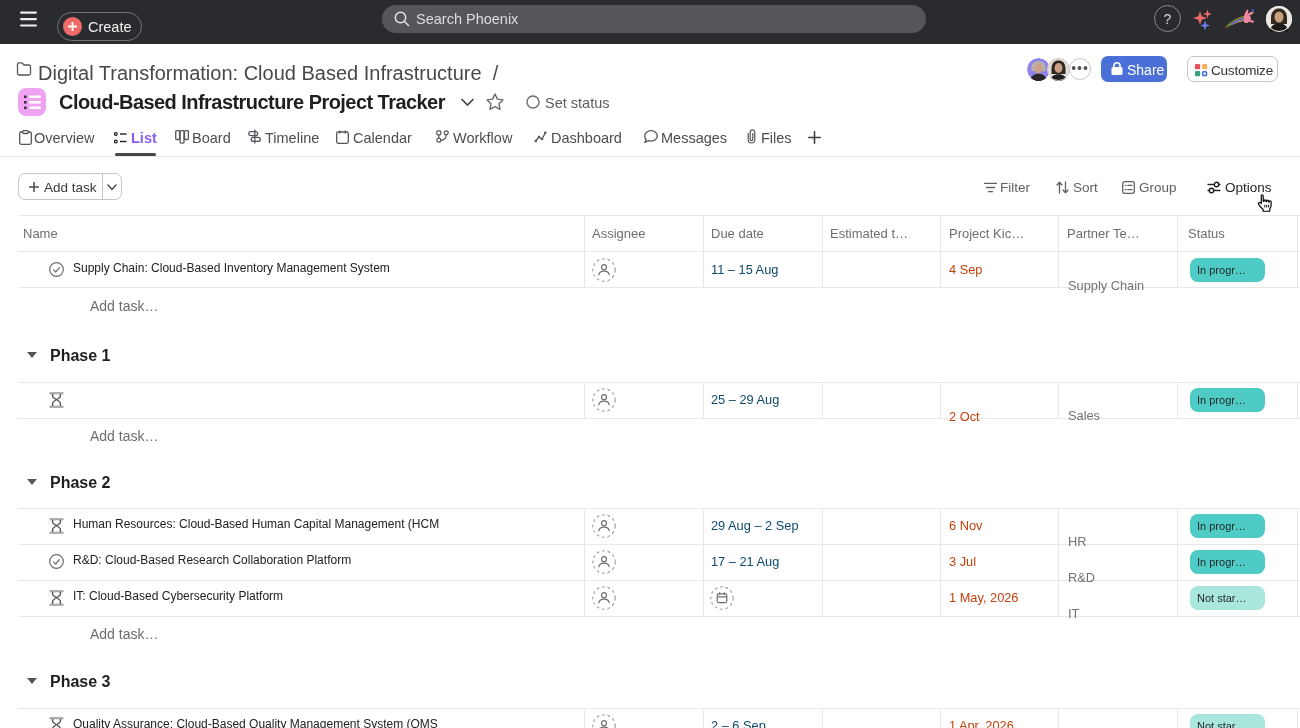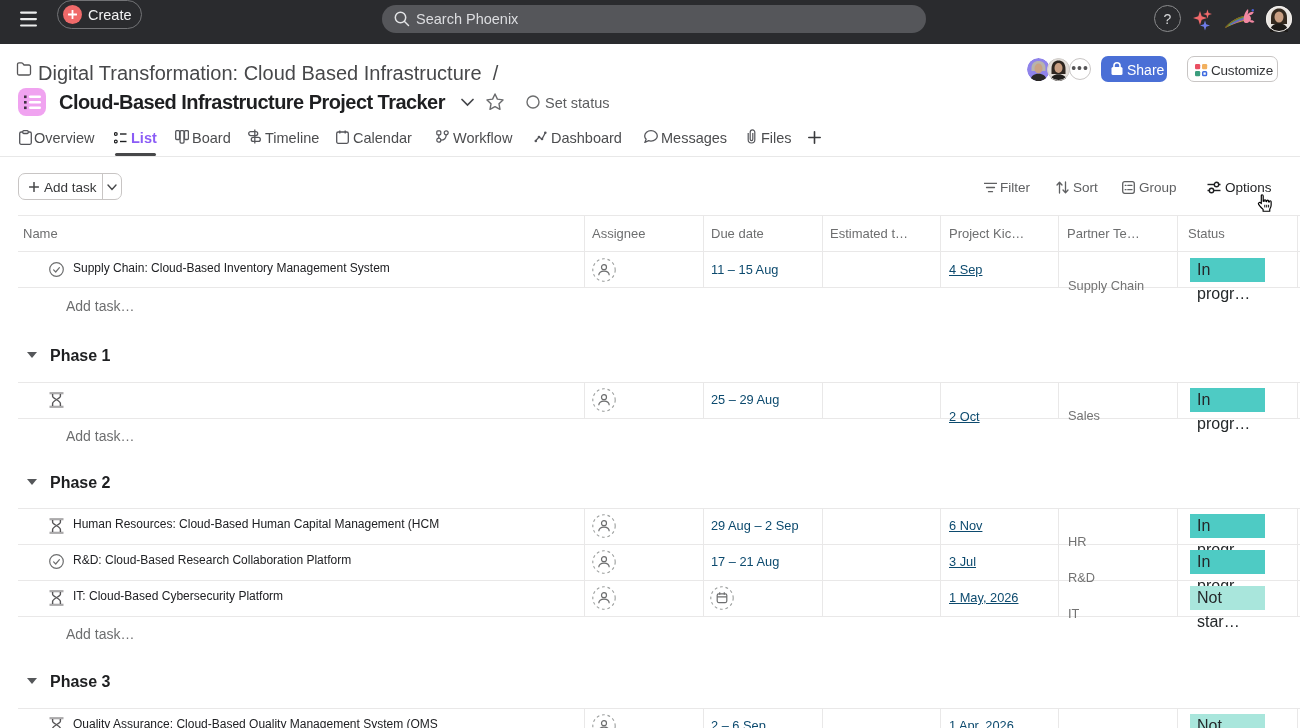--- a/index.html
+++ b/index.html
@@ -1,21 +1,21 @@
 <!DOCTYPE html>
 <html><head>
 <meta charset="utf-8">
 <style>
   * { margin:0; padding:0; box-sizing:border-box; }
   body { font-family:"Liberation Sans", sans-serif; }
   #app { position:relative; width:1300px; height:728px; background:#fff; overflow:hidden; }
   .abs { position:absolute; }
   
   #topbar { position:absolute; left:0; top:0; width:1300px; height:44px; background:#2a2b2e; }
-  #createbtn { position:absolute; left:57px; top:0; width:85px; height:29px; border:1px solid #727376; border-radius:15px; }
+  #createbtn { position:absolute; left:57px; top:12px; width:85px; height:29px; border:1px solid #727376; border-radius:15px; }
   #createbtn .plus { position:absolute; left:5px; top:4px; width:19px; height:19px; border-radius:50%; background:#f06a6a; }
   #createbtn .txt { position:absolute; left:30px; top:6px; font-size:14.5px; color:#f2f2f3; }
   #search { position:absolute; left:382px; top:5px; width:544px; height:28px; border-radius:14px; background:#55565a; }
   #search .txt { position:absolute; left:34px; top:6px; font-size:14.5px; color:#dcdde0; }
   #help { position:absolute; left:1154px; top:5px; width:27px; height:27px; border:1.3px solid #8a8b8d; border-radius:50%; }
   
   .crumbtxt { position:absolute; left:38px; top:62px; font-size:20px; color:#47484a; }
   .avcirc { position:absolute; width:23px; height:23px; border-radius:50%; top:58px; }
   #dots { position:absolute; left:1069px; top:58px; width:22px; height:22px; border-radius:50%; border:1px solid #c9c6c5; background:#fff; color:#565557; text-align:center; line-height:18px; font-size:14px; letter-spacing:1px; }
   #share { position:absolute; left:1101px; top:56px; width:66px; height:26px; background:#4a6fd6; border-radius:7px; }
@@ -34,26 +34,26 @@
   #addtask { position:absolute; left:18px; top:173px; width:104px; height:27px; border:1px solid #c8c5c4; border-radius:7px; }
   #addtask .sep { position:absolute; left:83px; top:0px; width:1px; height:25px; background:#c8c5c4; }
   #addtask .txt { position:absolute; left:25px; top:6px; font-size:13.5px; color:#37383a; }
   .toolitem { position:absolute; top:180px; font-size:13.5px; color:#5f6062; }
   
   .hl { position:absolute; left:18px; width:1282px; height:1px; background:#e9e8e8; }
   .vl { position:absolute; width:1px; background:#e9e8e8; }
   .hdr { position:absolute; top:226px; font-size:13px; color:#6d6e6f; }
   .name { position:absolute; font-size:12px; color:#202124; white-space:nowrap; }
   .due { position:absolute; left:711px; font-size:12.8px; color:#0c4a6e; white-space:nowrap; }
-  .kick { position:absolute; left:949px; font-size:12.8px; color:#0c4a6e; white-space:nowrap;text-decoration:underline; }
+  .kick { position:absolute; left:949px; font-size:12.8px; color:#c2410c; white-space:nowrap; }
   .part { position:absolute; left:1068px; font-size:12.8px; color:#737373; white-space:nowrap;margin-top:16px; }
-  .tag { position:absolute; left:1190px; width:75px; height:24px; border-radius:0; background:#4ecbc4; color:#24282a; font-size:16px; line-height:24px; padding-left:7px; }
+  .tag { position:absolute; left:1190px; width:75px; height:24px; border-radius:8px; background:#4ecbc4; color:#24282a; font-size:11px; line-height:24px; padding-left:7px; }
   .tag.mint { background:#a9e6dc; }
   .dashav { position:absolute; left:592px; width:24px; height:24px; }
-  .addtxt { position:absolute; left:66px; font-size:14px; color:#6d6e6f; }
+  .addtxt { position:absolute; left:90px; font-size:14px; color:#6d6e6f; }
   .phase { position:absolute; left:50px; font-size:16px; font-weight:bold; color:#1e1f21; }
   .tri { position:absolute; left:27px; width:0; height:0; border-left:5px solid transparent; border-right:5px solid transparent; border-top:6.5px solid #55575a; }
   .rowicon { position:absolute; left:49px; }
 </style>
 </head>
 <body>
 <div id="app">
 
   <div id="topbar">
     <svg class="abs" style="left:20px;top:11px" width="17" height="16" viewBox="0 0 17 16">

